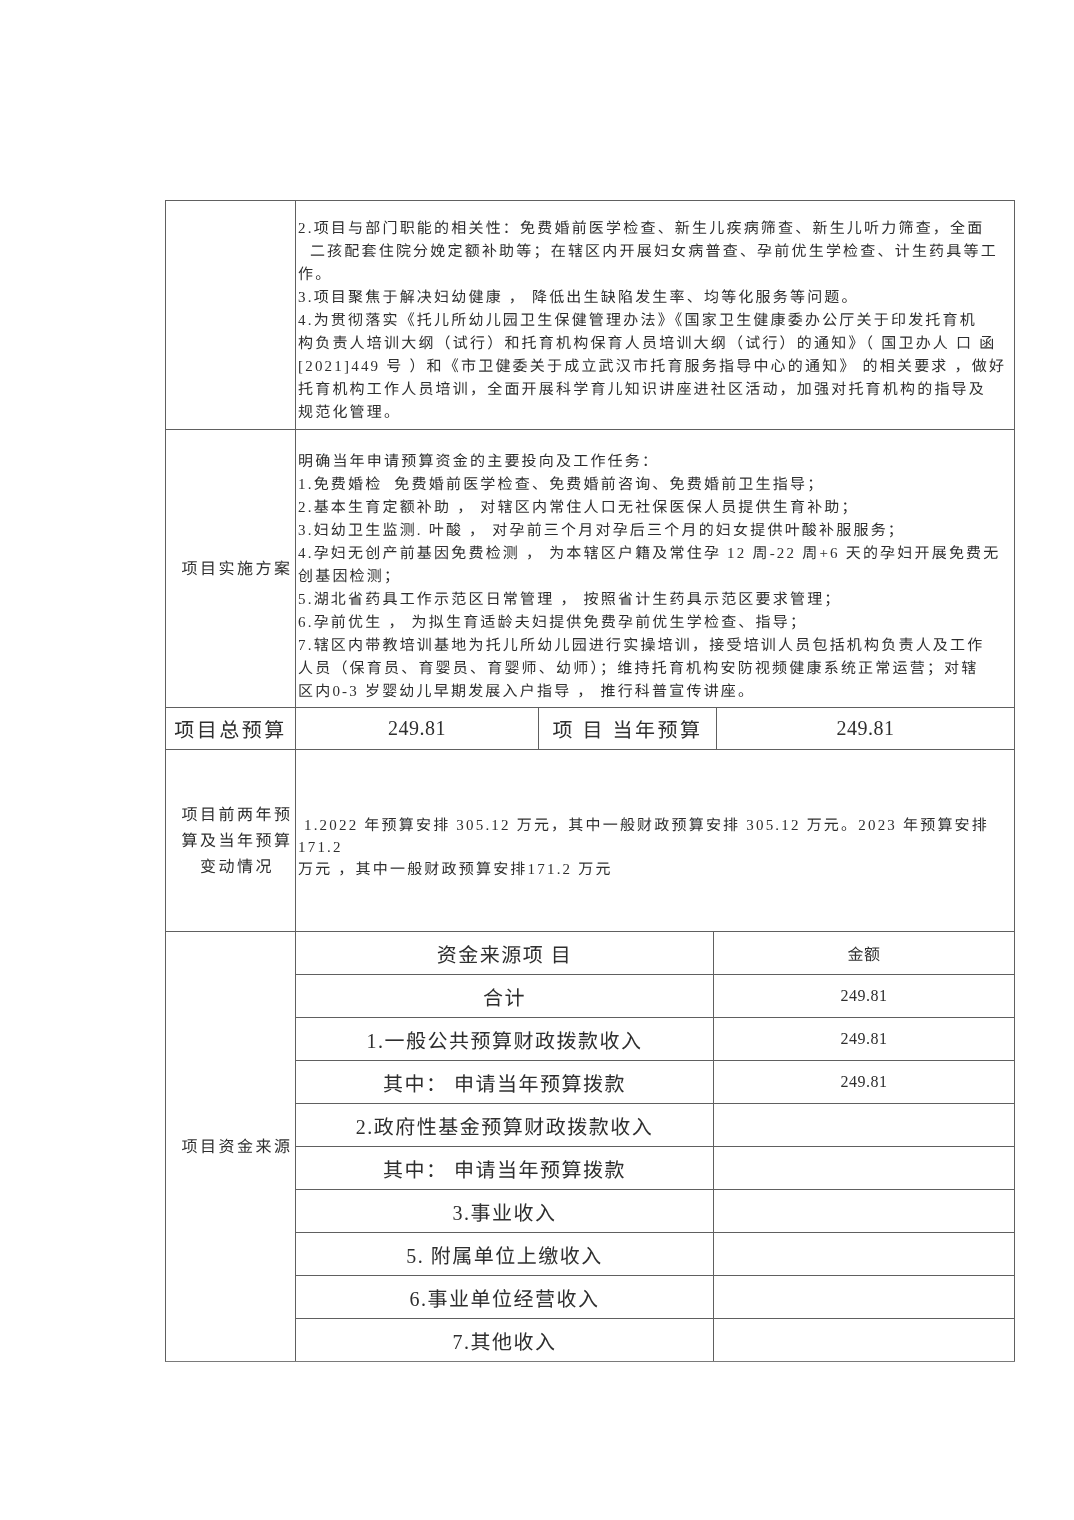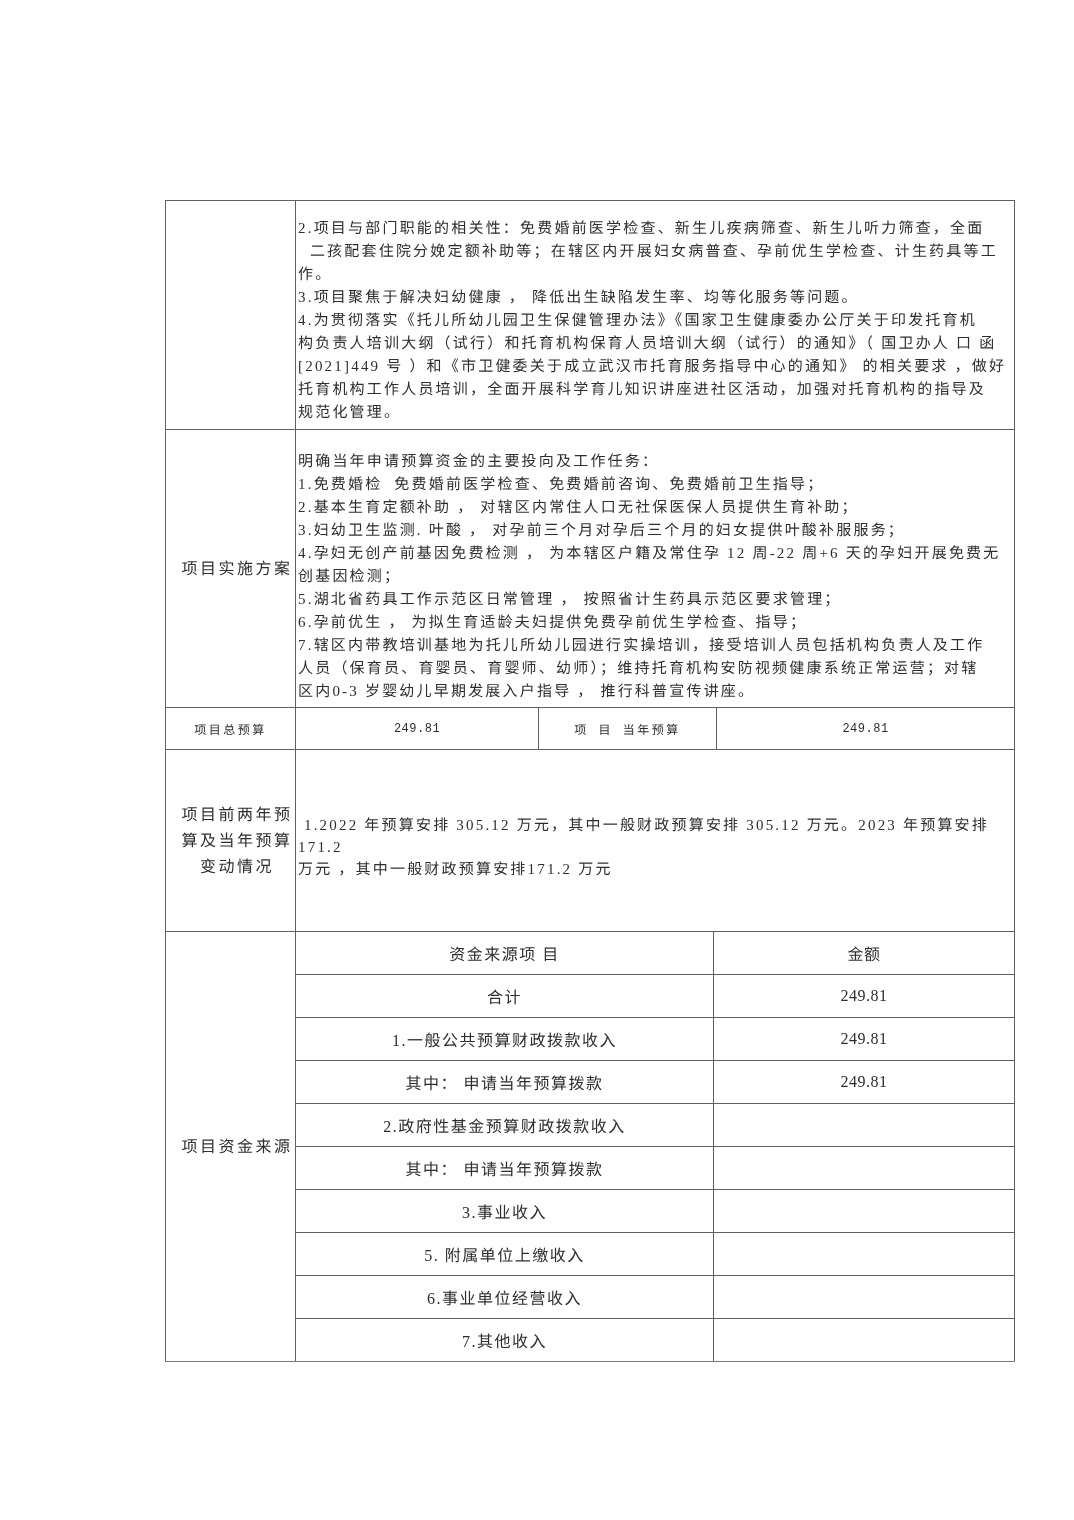--- a/index.html
+++ b/index.html
@@ -19,36 +19,36 @@
   .label-cell{width:130px;flex:0 0 130px;display:flex;align-items:center;justify-content:flex-end;
         text-align:center;font-size:16px;letter-spacing:2.5px;line-height:26px;}
   .label-inner{width:116px;}
   .text-cell{flex:1;white-space:pre-wrap;font-size:15px;letter-spacing:2.2px;
         line-height:23px;padding:0 2px 0 2px;}
   .rowA{height:229px;}
   .rowA .text-cell{padding-top:16px;}
   .rowB{height:278px;}
   .rowB .text-cell{padding-top:20px;}
   .rowC{height:42px;}
-  .rowC .cell{display:flex;align-items:center;justify-content:center;font-size:12px;font-family:Liberation Mono, monospace;}
+  .rowC .cell{display:flex;align-items:center;justify-content:center;font-size:20px;}
   .rowC .c-label{letter-spacing:2.5px;}
   .rowC .c1{width:130px;flex:0 0 130px;}
   .rowC .c2{width:243px;flex:0 0 243px;letter-spacing:0.5px;}
   .rowC .c3{width:178px;flex:0 0 178px;}
   .rowC .c4{flex:1;letter-spacing:0.5px;}
   .rowD{height:182px;}
   .rowD .text-cell{padding-top:20px;line-height:22px;}
   .rowD .para1{white-space:pre-wrap;}
   .rowE{height:429px;}
   .funding{flex:1;display:flex;flex-direction:column;border-right:1px solid var(--bc);
         border-bottom:1px solid var(--bc);box-sizing:border-box;}
   .f-row{flex:1;display:flex;border-bottom:1px solid var(--bc);box-sizing:border-box;}
   .f-row:last-child{border-bottom:none;text-align:right;}
   .f-item{width:418px;flex:0 0 418px;border-right:1px solid var(--bc);box-sizing:border-box;
-        display:flex;align-items:center;justify-content:center;font-size:16px;letter-spacing:1.5px;}
+        display:flex;align-items:center;justify-content:center;font-size:20px;letter-spacing:1.5px;}
   .f-amount{flex:1;display:flex;align-items:center;justify-content:center;font-size:16px;
         letter-spacing:0.5px;}
   .tbl{border-bottom:1px solid #7a7a7a;}
 </style>
 </head>
 <body>
 
 <div class="page">
   <div class="tbl">
 

